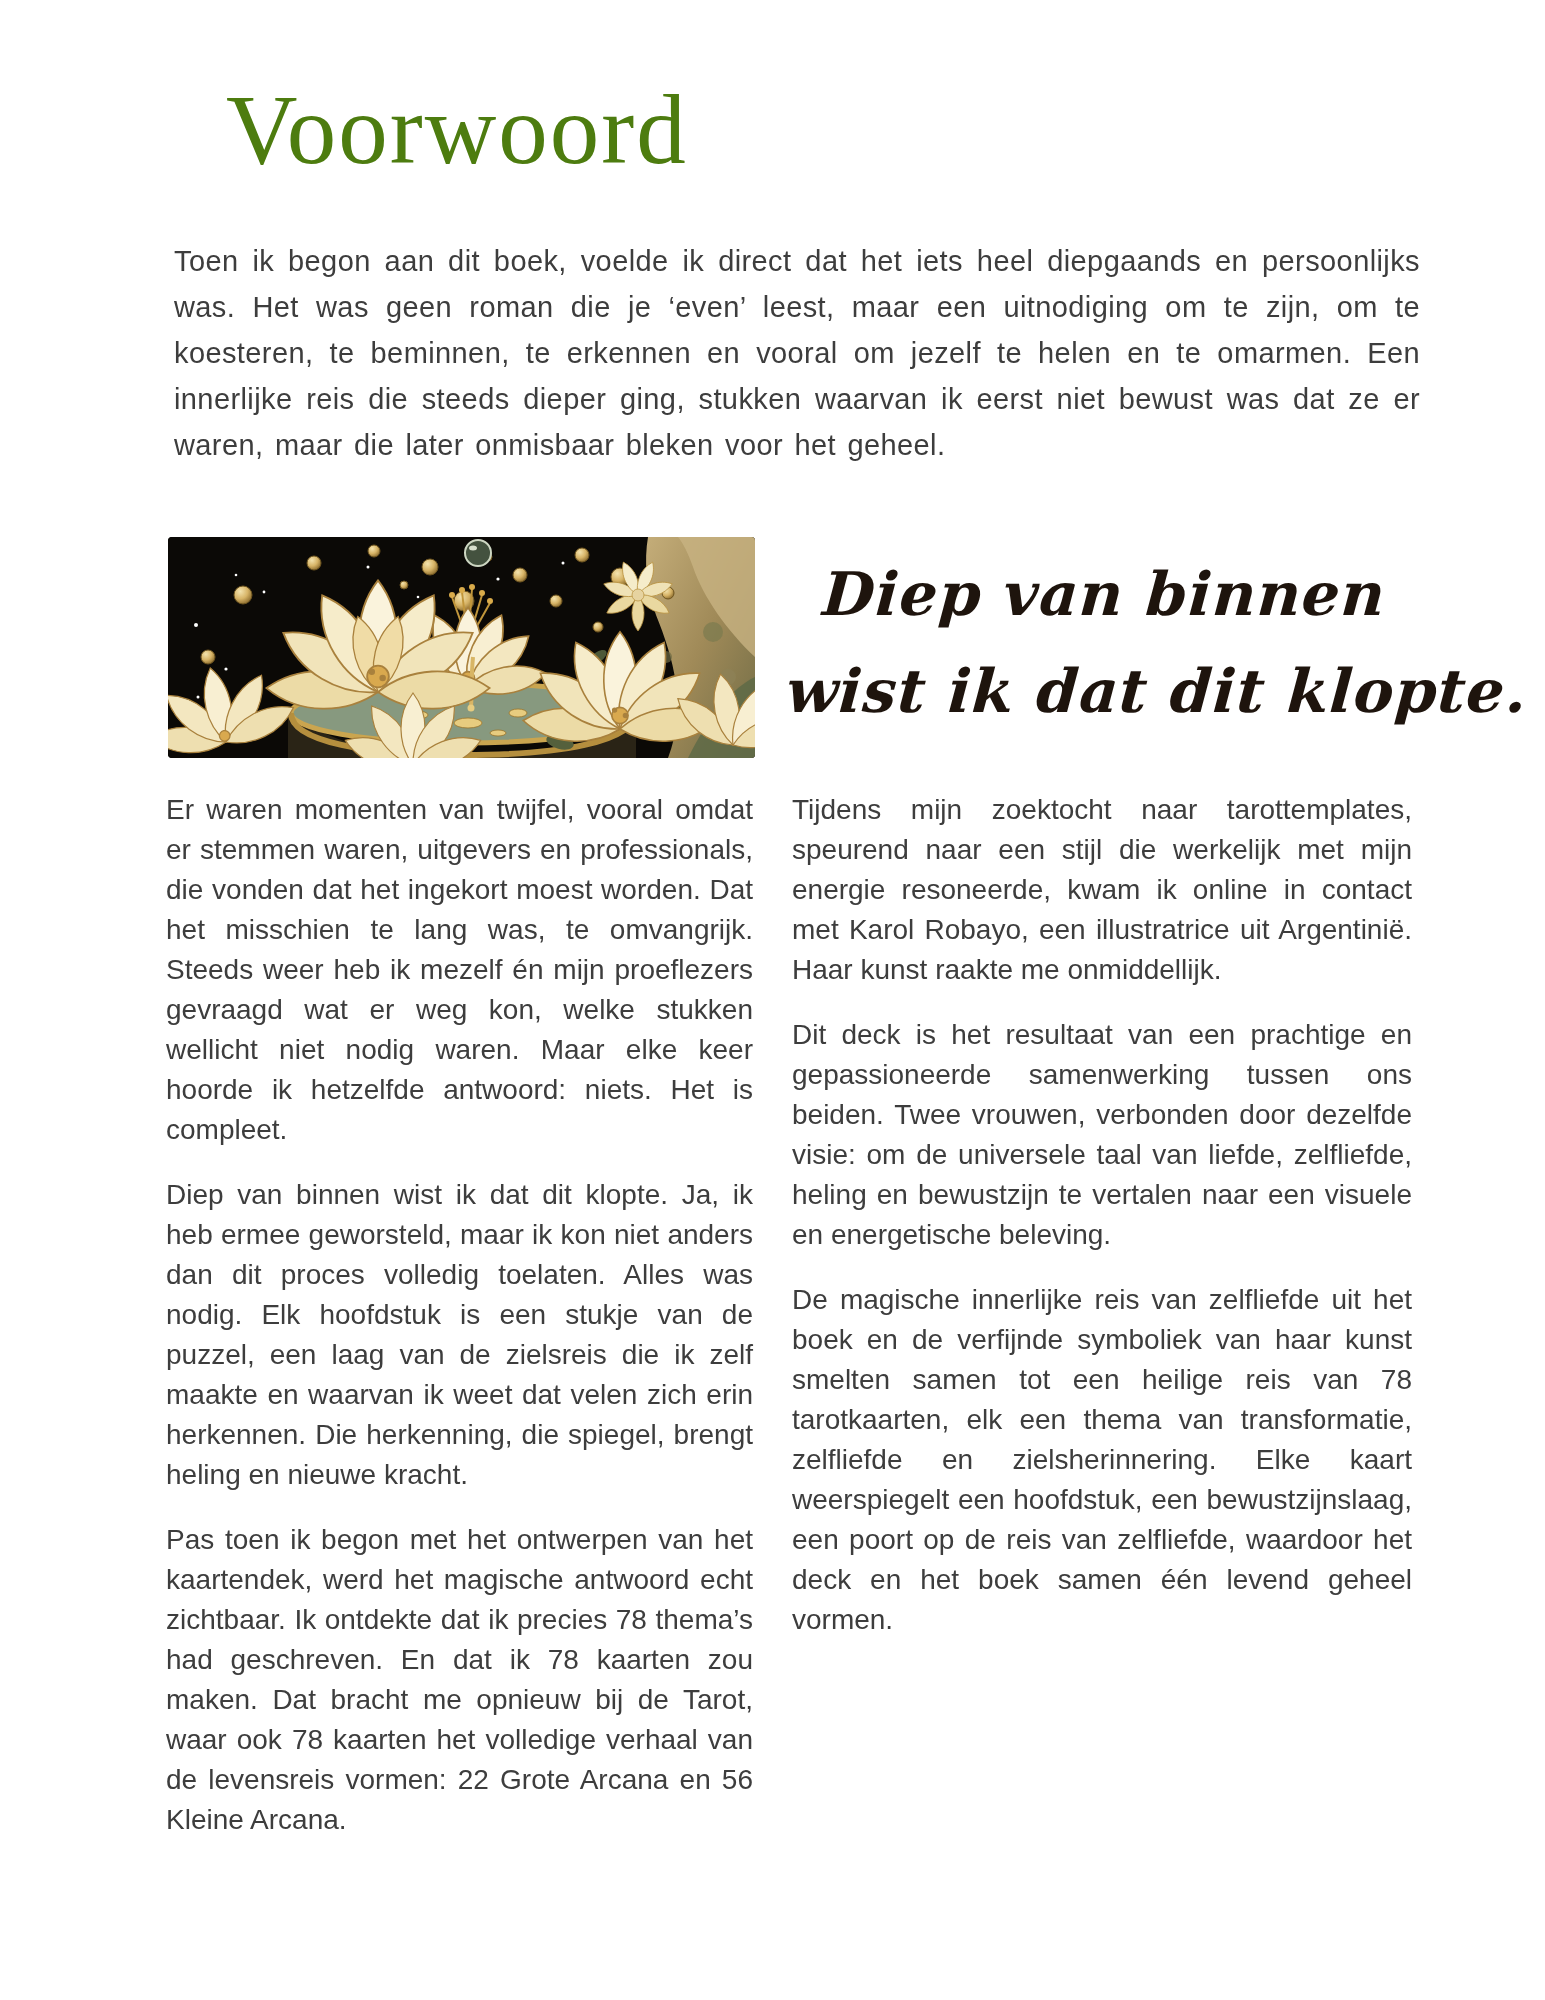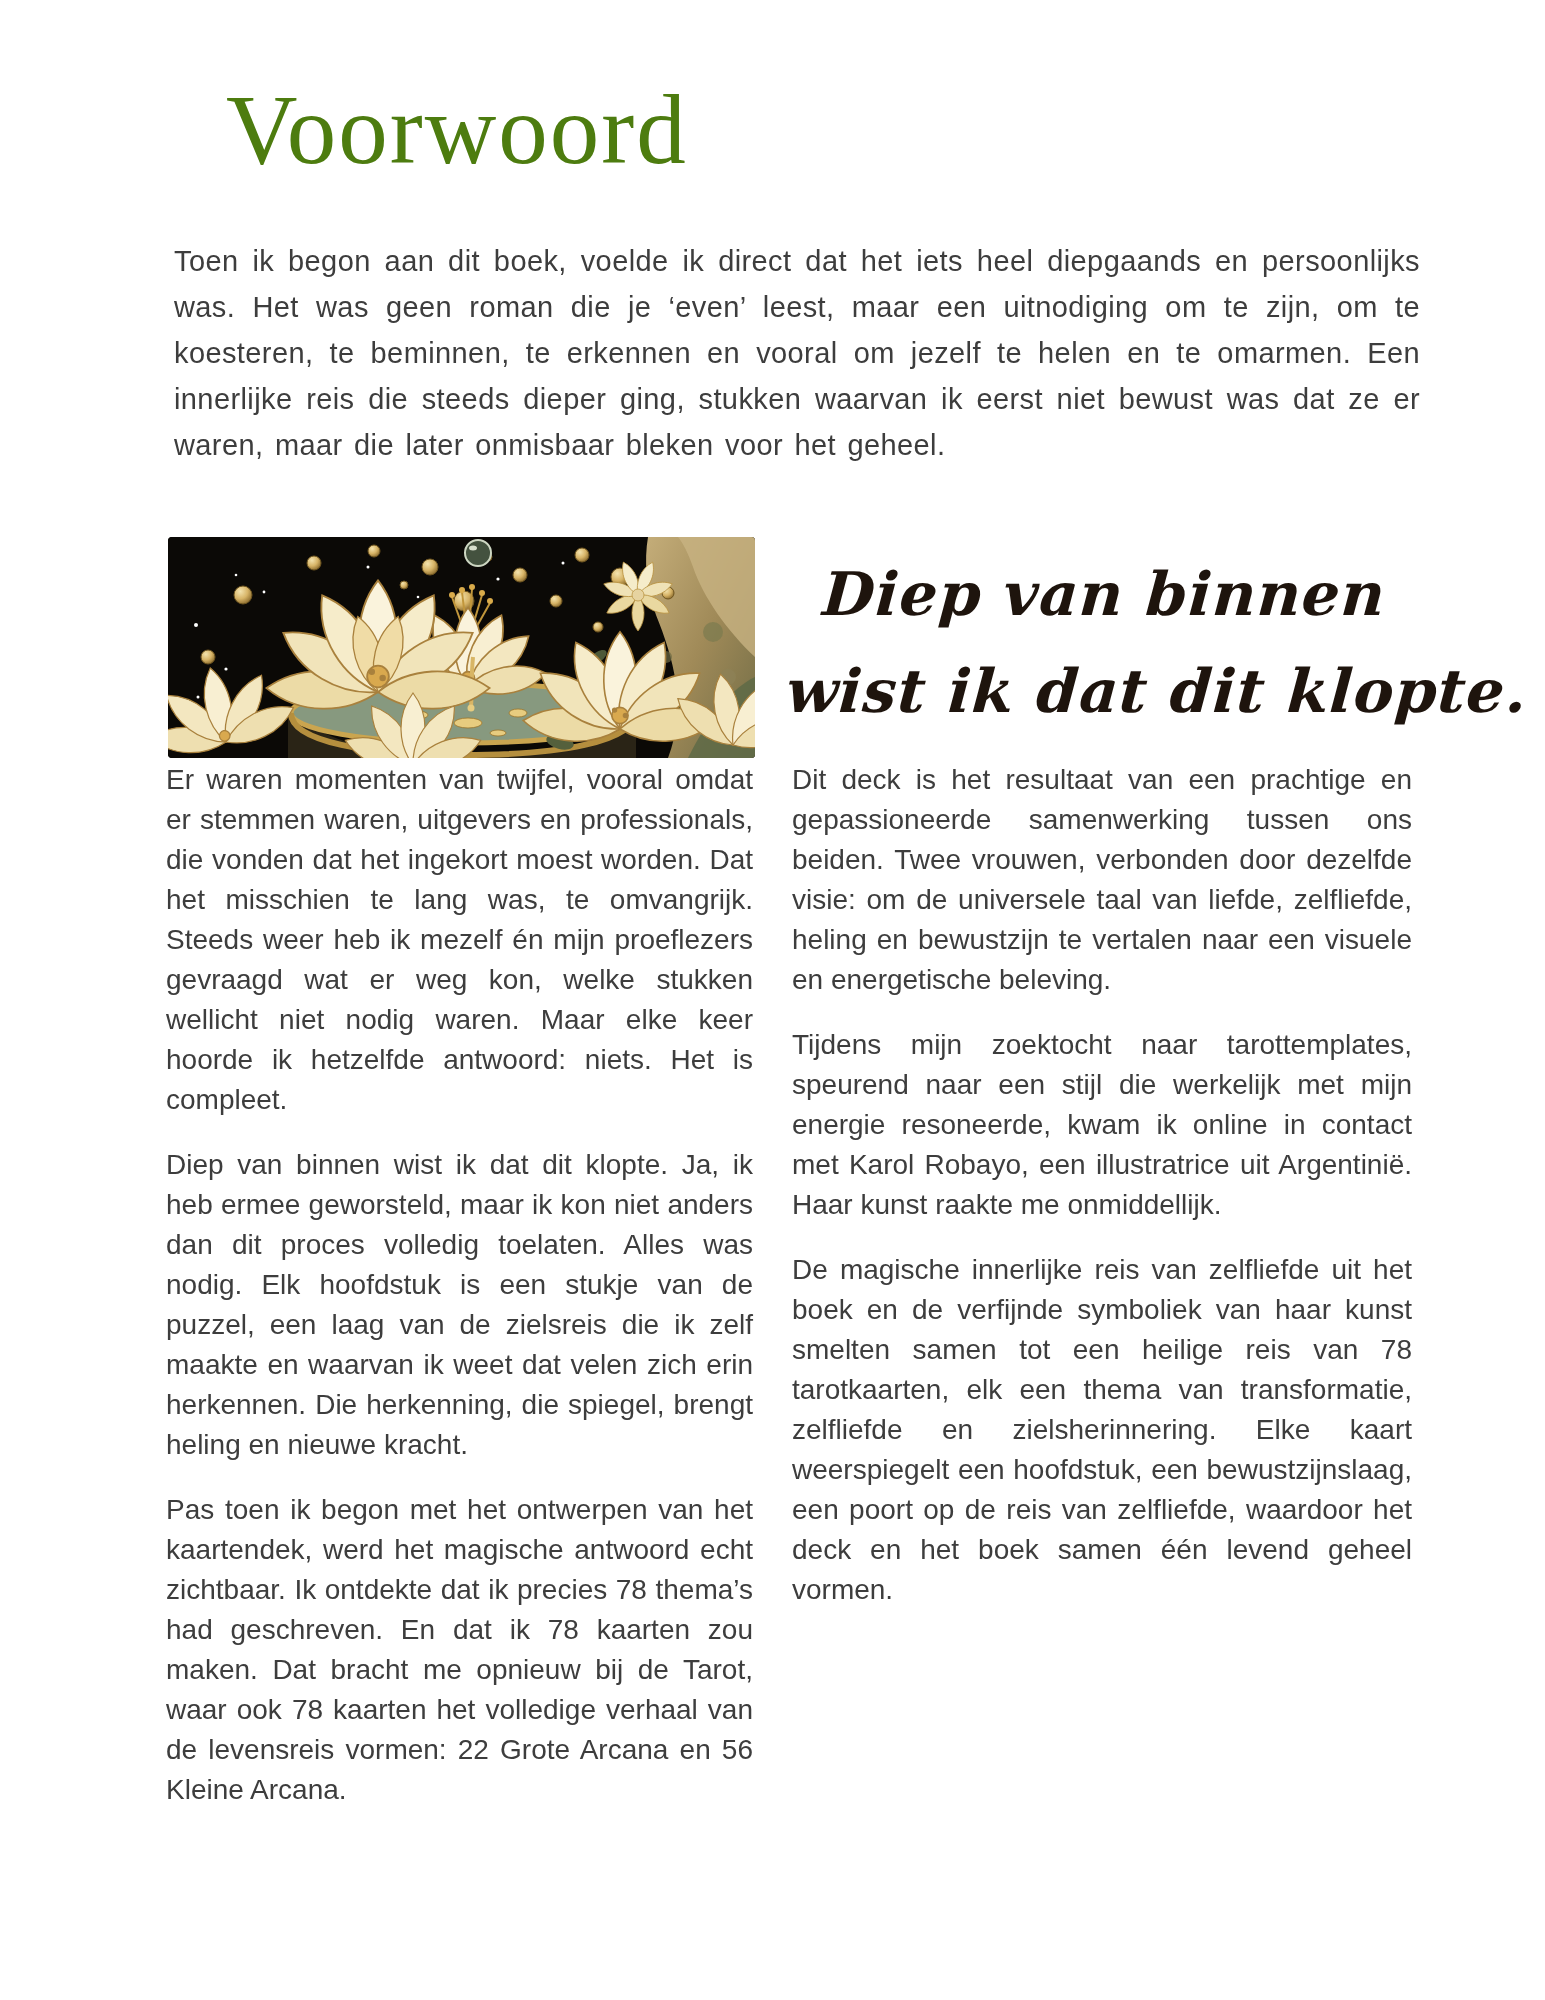--- a/index.html
+++ b/index.html
@@ -41,21 +41,21 @@
     width:622px;
     text-align:center;
     font-family:"DejaVu Serif","Liberation Serif",serif;
     font-style:italic;
     font-weight:700;
     color:#1e140d;
     transform:skewX(-4deg);
   }
   .quote-line{display:block;font-size:60px;line-height:97px;letter-spacing:1px;white-space:nowrap;}
   .columns{
-    position:absolute;left:166px;top:760px;
+    position:absolute;left:166px;top:790px;
     width:1246px;
     display:flex;gap:39px;
   }
   .col{flex:0 0 auto;}
   .col-left{width:587px;}
   .col-right{width:620px;}
   .col p{
     margin:0 0 25px 0;
     font-size:28px;line-height:40px;
     text-align:justify;
@@ -251,19 +251,19 @@
     <span class="quote-line">wist ik dat dit klopte.</span>
   </div>
 
   <div class="columns">
     <div class="col col-left">
       <p>Er waren momenten van twijfel, vooral omdat er stemmen waren, uitgevers en professionals, die vonden dat het ingekort moest worden. Dat het misschien te lang was, te omvangrijk. Steeds weer heb ik mezelf én mijn proeflezers gevraagd wat er weg kon, welke stukken wellicht niet nodig waren. Maar elke keer hoorde ik hetzelfde antwoord: niets. Het is compleet.</p>
       <p>Diep van binnen wist ik dat dit klopte. Ja, ik heb ermee geworsteld, maar ik kon niet anders dan dit proces volledig toelaten. Alles was nodig. Elk hoofdstuk is een stukje van de puzzel, een laag van de zielsreis die ik zelf maakte en waarvan ik weet dat velen zich erin herkennen. Die herkenning, die spiegel, brengt heling en nieuwe kracht.</p>
       <p>Pas toen ik begon met het ontwerpen van het kaartendek, werd het magische antwoord echt zichtbaar. Ik ontdekte dat ik precies 78 thema’s had geschreven. En dat ik 78 kaarten zou maken. Dat bracht me opnieuw bij de Tarot, waar ook 78 kaarten het volledige verhaal van de levensreis vormen: 22 Grote Arcana en 56 Kleine Arcana.</p>
     </div>
     <div class="col col-right">
+      <p>Tijdens mijn zoektocht naar tarottemplates, speurend naar een stijl die werkelijk met mijn energie resoneerde, kwam ik online in contact met Karol Robayo, een illustratrice uit Argentinië. Haar kunst raakte me onmiddellijk.</p>
       <p>Dit deck is het resultaat van een prachtige en gepassioneerde samenwerking tussen ons beiden. Twee vrouwen, verbonden door dezelfde visie: om de universele taal van liefde, zelfliefde, heling en bewustzijn te vertalen naar een visuele en energetische beleving.</p>
-      <p>Tijdens mijn zoektocht naar tarottemplates, speurend naar een stijl die werkelijk met mijn energie resoneerde, kwam ik online in contact met Karol Robayo, een illustratrice uit Argentinië. Haar kunst raakte me onmiddellijk.</p>
       <p>De magische innerlijke reis van zelfliefde uit het boek en de verfijnde symboliek van haar kunst smelten samen tot een heilige reis van 78 tarotkaarten, elk een thema van transformatie, zelfliefde en zielsherinnering. Elke kaart weerspiegelt een hoofdstuk, een bewustzijnslaag, een poort op de reis van zelfliefde, waardoor het deck en het boek samen één levend geheel vormen.</p>
     </div>
   </div>
 
 </div>
 
 </body></html>

